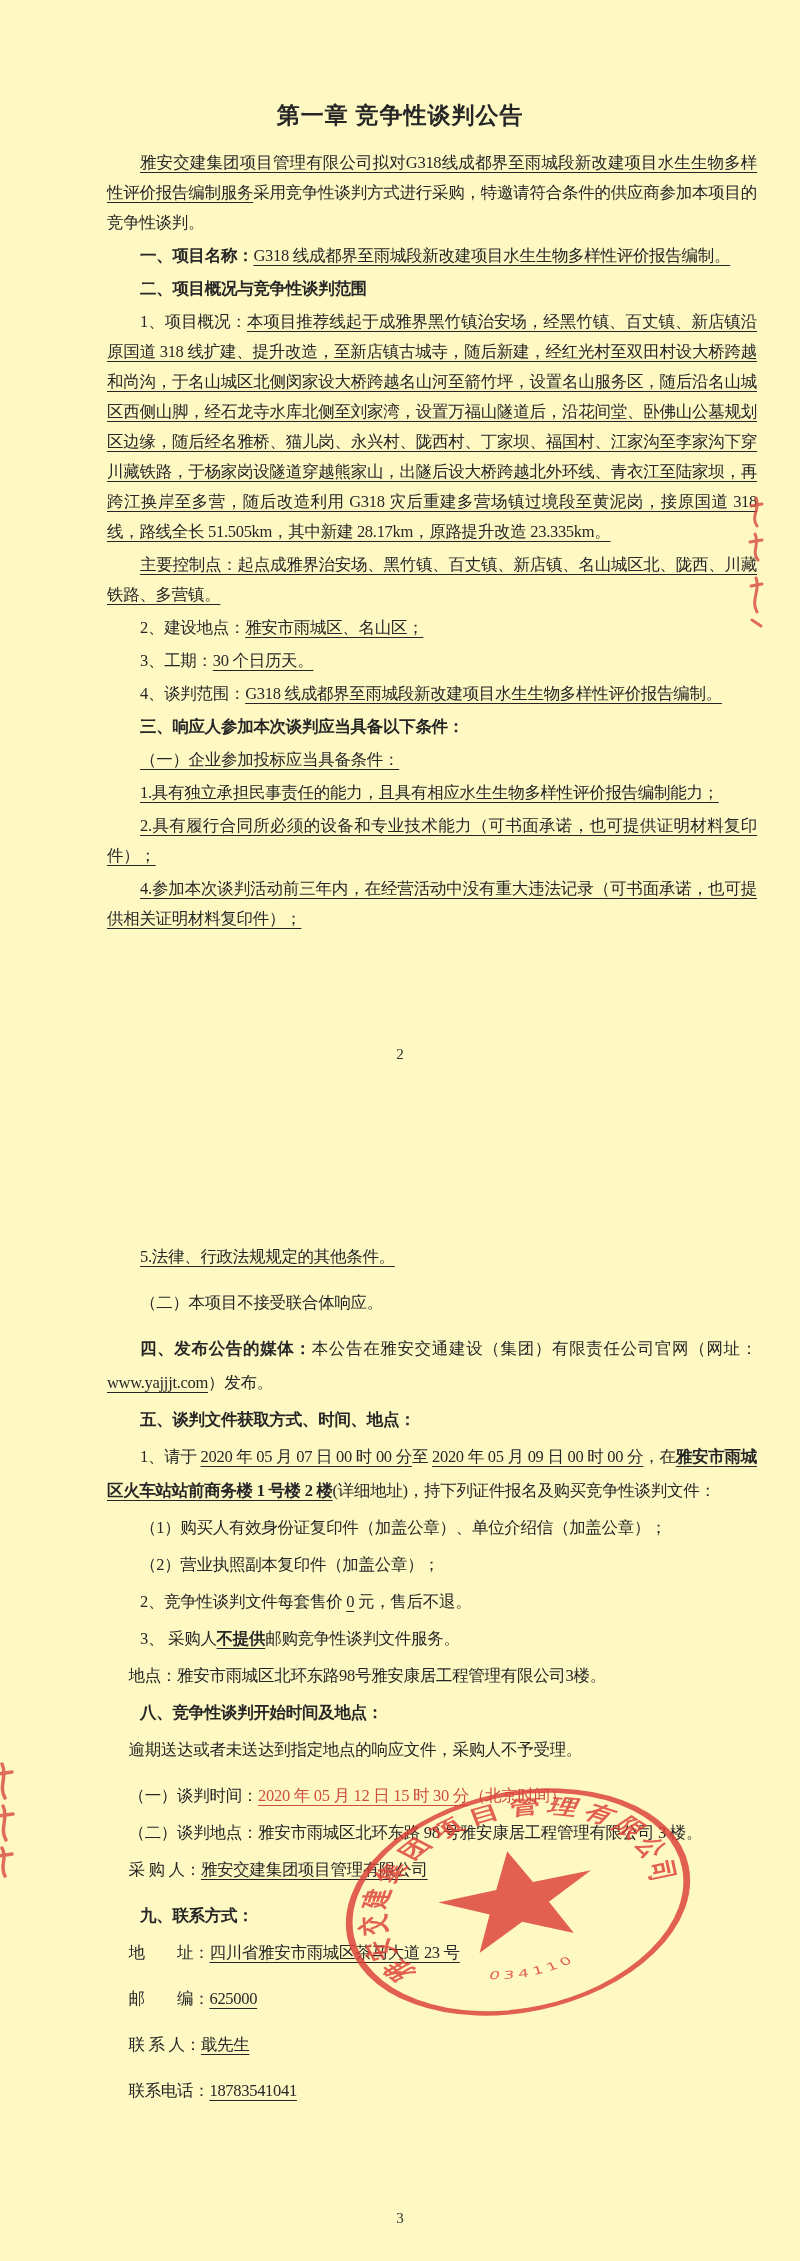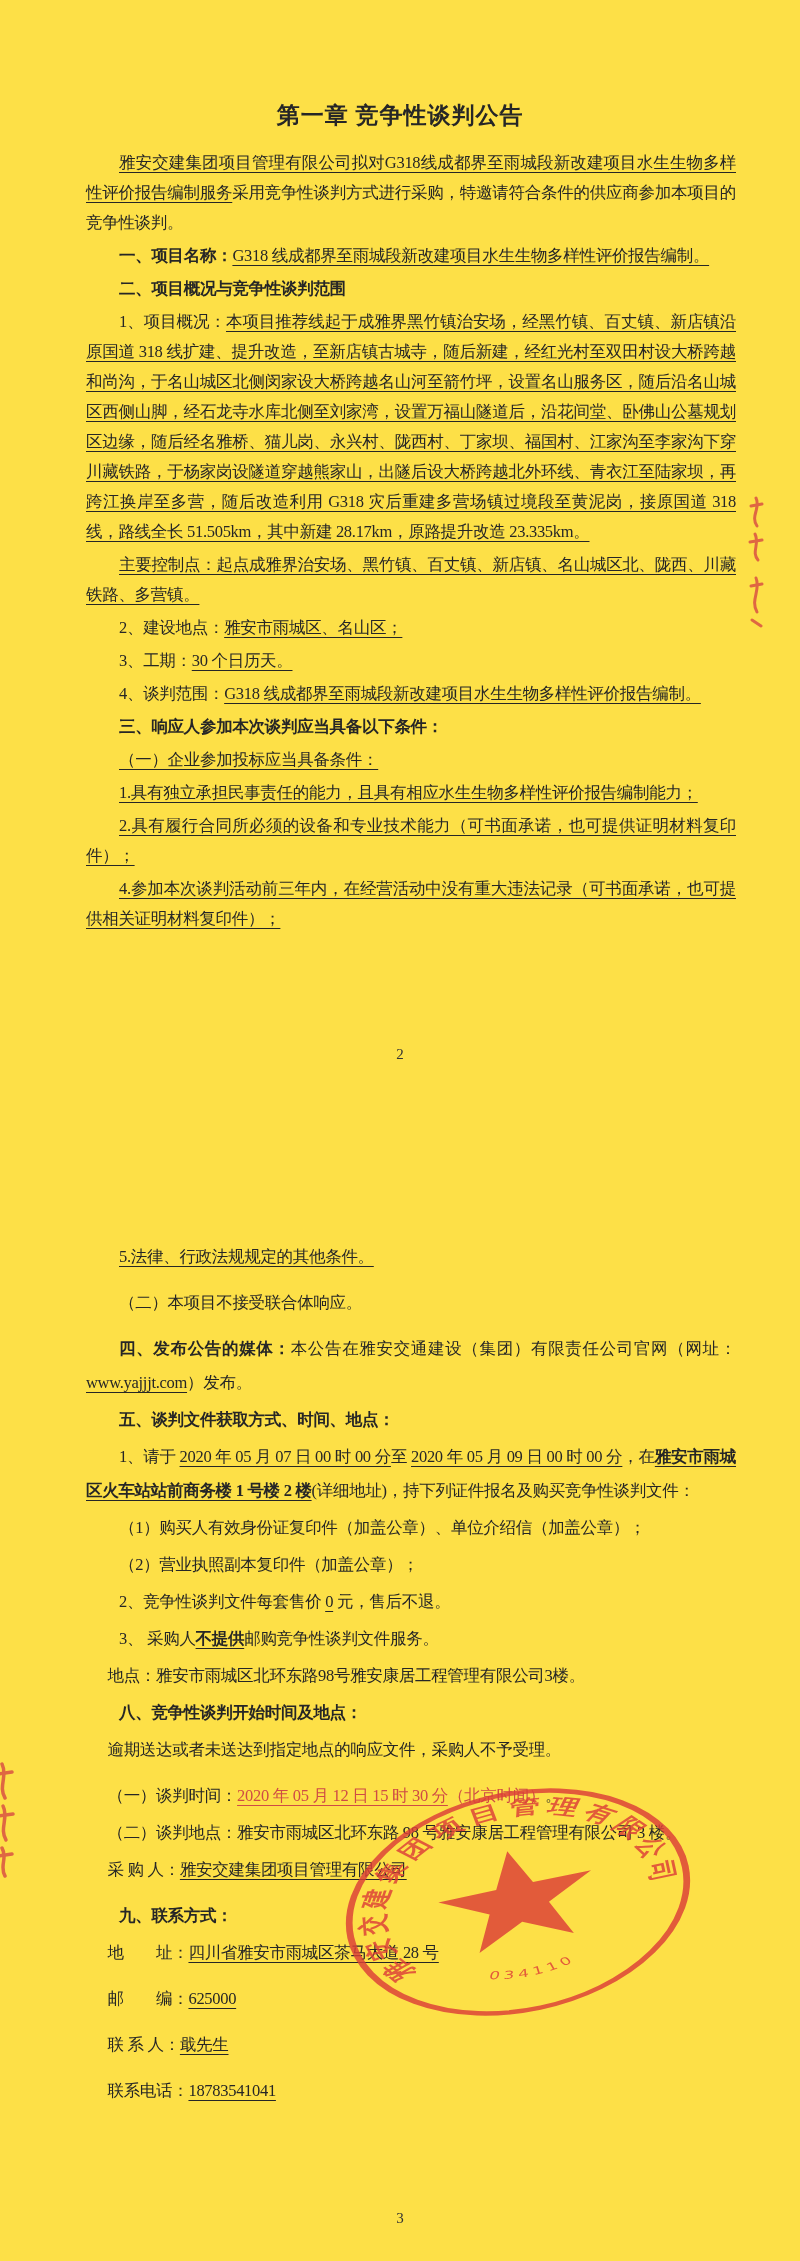--- a/index.html
+++ b/index.html
@@ -1,24 +1,24 @@
 <!DOCTYPE html>
 <html><head>
 <meta charset="utf-8">
 <style>
   html,body{margin:0;padding:0;background:#ffffff;}
   .sheet{
-    position:relative;width:800px;height:2261px;background:#fde047;overflow:hidden;
+    position:relative;width:800px;height:2261px;background:#fef9c3;overflow:hidden;
     font-family:"Liberation Serif","DejaVu Serif",serif;color:#262626;
   }
   .doc-title{
     position:absolute;top:100px;left:0;width:100%;text-align:center;
     font-size:23px;font-weight:bold;letter-spacing:1px;
   }
-  .content{position:absolute;left:86px;width:650px;}
+  .content{position:absolute;left:107px;width:650px;}
   #c1{top:148px;}
   #c2{top:1240px;}
   .para{margin:0 0 3px 0;font-size:16.5px;line-height:30px;text-align:justify;letter-spacing:-0.3px;}
   #c2 .para{line-height:34px;}
   .gap{margin-bottom:12px;}
   .ind0{text-indent:0;}
   .ind1{text-indent:1.3em;}
   .ind2{text-indent:2em;}
   .sb{font-weight:bold;}
   .su{text-decoration:underline;text-underline-offset:4px;text-decoration-thickness:1px;}
@@ -69,21 +69,21 @@
       <p class="para ind2"><span class="sn">（2）营业执照副本复印件（加盖公章）；</span></p>
       <p class="para ind2"><span class="sn">2、竞争性谈判文件每套售价 </span><span class="su">0</span><span class="sn"> 元，售后不退。</span></p>
       <p class="para ind2"><span class="sn">3、 采购人</span><span class="sb su">不提供</span><span class="sn">邮购竞争性谈判文件服务。</span></p>
       <p class="para ind1"><span class="sn">地点：雅安市雨城区北环东路98号雅安康居工程管理有限公司3楼。</span></p>
       <p class="para ind2"><span class="sb">八、竞争性谈判开始时间及地点：</span></p>
       <p class="para ind1 gap"><span class="sn">逾期送达或者未送达到指定地点的响应文件，采购人不予受理。</span></p>
       <p class="para ind1"><span class="sn">（一）谈判时间：</span><span class="sr su">2020 年 05 月 12 日 15 时 30 分</span><span class="sr">（北京时间）</span><span class="sn">。</span></p>
       <p class="para ind1"><span class="sn">（二）谈判地点：雅安市雨城区北环东路 98 号雅安康居工程管理有限公司 3 楼。</span></p>
       <p class="para ind1 gap"><span class="sn">采 购 人：</span><span class="su">雅安交建集团项目管理有限公司</span></p>
       <p class="para ind2"><span class="sb">九、联系方式：</span></p>
-      <p class="para ind1 gap"><span class="sn">地　　址：</span><span class="su">四川省雅安市雨城区茶马大道 28 号</span></p>
+      <p class="para ind1 gap"><span class="sn">地　　址：</span><span class="su">四川省雅安市雨城区茶马大道 23 号</span></p>
       <p class="para ind1 gap"><span class="sn">邮　　编：</span><span class="su">625000</span></p>
       <p class="para ind1 gap"><span class="sn">联 系 人：</span><span class="su">戢先生</span></p>
       <p class="para ind1"><span class="sn">联系电话：</span><span class="su">18783541041</span></p>
     </div>
 
   <div class="pagenum" id="pn3">3</div>
 
   <svg class="seal" viewBox="0 0 320 320" aria-hidden="true">
     <defs>
       <path id="seal-arc" d="M 61.7 228.8 A 120 120 0 1 1 258.3 228.8" fill="none"></path>

